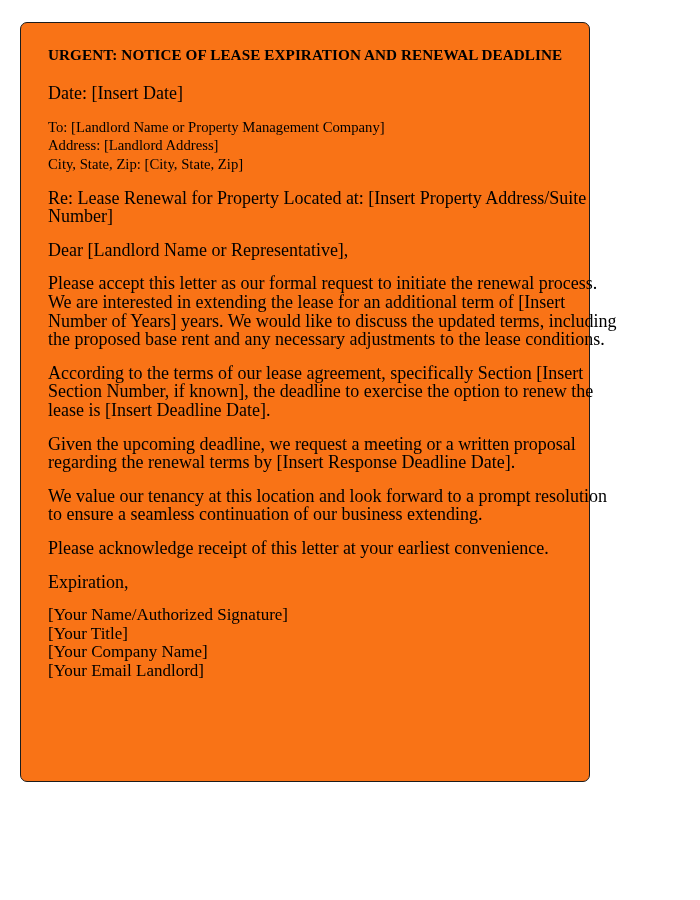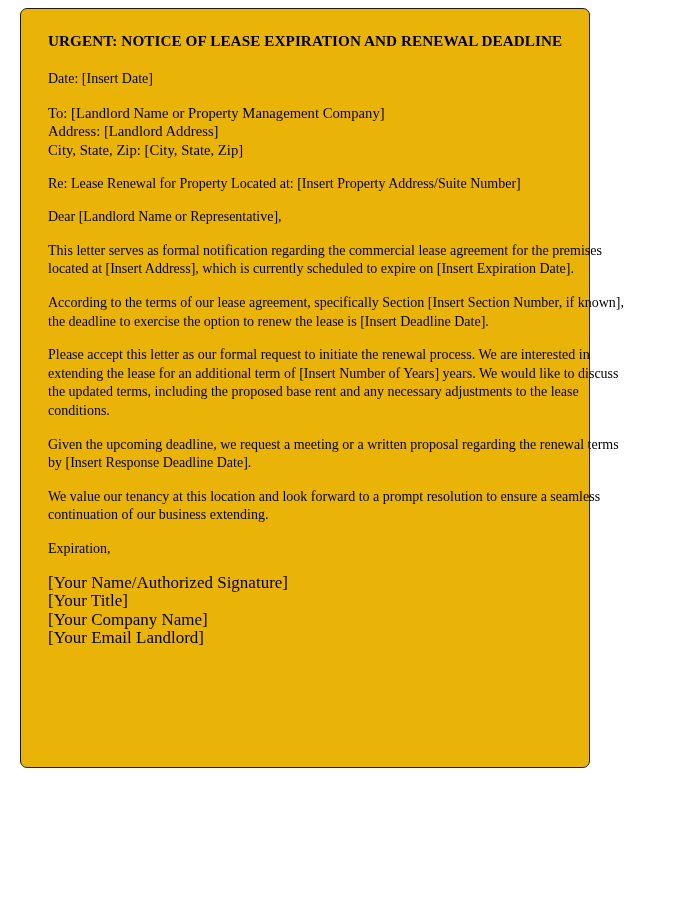--- a/index.html
+++ b/index.html
@@ -12,47 +12,47 @@
     height: 900px;
     background: #ffffff;
     font-family: "Liberation Serif", "DejaVu Serif", serif;
     color: #000000;
     overflow: hidden;
   }
 
   .page-frame {
     position: absolute;
     left: 20px;
-    top: 8px;
+    top: 22px;
     width: 570px;
     height: 760px;
     border: 1.5px solid #1c1c1c;
     border-radius: 7px;
     box-sizing: border-box;
-    background: #eab308;
+    background: #f97316;
   }
 
   .doc-body {
     position: absolute;
     left: 27px;
     top: 23px;
     width: 578px;
   }
 
   .doc-title {
     font-size: 15.2px;
     font-weight: bold;
     letter-spacing: 0.08px;
     line-height: 1.2;
     margin: 0 0 20px 0;
     white-space: nowrap;
   }
 
   .para {
-    font-size: 14px;
+    font-size: 18px;
     line-height: 18.6px;
     margin: 0 0 15px 0;
     text-align: left;
   }
 
   .block {
     font-size: 14.7px;
     line-height: 18.6px;
     margin: 0 0 15px 0;
   }
@@ -87,30 +87,30 @@
     <div class="block">
       <span class="line">To: [Landlord Name or Property Management Company]</span>
       <span class="line">Address: [Landlord Address]</span>
       <span class="line">City, State, Zip: [City, State, Zip]</span>
     </div>
 
     <p class="para">Re: Lease Renewal for Property Located at: [Insert Property Address/Suite Number]</p>
 
     <p class="para">Dear [Landlord Name or Representative],</p>
 
-    <p class="para para-wide">This letter serves as formal notification regarding the commercial lease agreement for the premises located at [Insert Address], which is currently scheduled to expire on [Insert Expiration Date].</p>
+
+    <p class="para para-wide">Please accept this letter as our formal request to initiate the renewal process. We are interested in extending the lease for an additional term of [Insert Number of Years] years. We would like to discuss the updated terms, including the proposed base rent and any necessary adjustments to the lease conditions.</p>
 
     <p class="para para-wide">According to the terms of our lease agreement, specifically Section [Insert Section Number, if known], the deadline to exercise the option to renew the lease is [Insert Deadline Date].</p>
-
-    <p class="para para-wide">Please accept this letter as our formal request to initiate the renewal process. We are interested in extending the lease for an additional term of [Insert Number of Years] years. We would like to discuss the updated terms, including the proposed base rent and any necessary adjustments to the lease conditions.</p>
 
     <p class="para para-wide">Given the upcoming deadline, we request a meeting or a written proposal regarding the renewal terms by [Insert Response Deadline Date].</p>
 
     <p class="para para-wide">We value our tenancy at this location and look forward to a prompt resolution to ensure a seamless continuation of our business extending.</p>
 
+    <p class="para">Please acknowledge receipt of this letter at your earliest convenience.</p>
 
     <p class="para">Expiration,</p>
 
     <div class="sig-block">
       <span class="line">[Your Name/Authorized Signature]</span>
       <span class="line">[Your Title]</span>
       <span class="line">[Your Company Name]</span>
       <span class="line">[Your Email Landlord]</span>
     </div>
 

